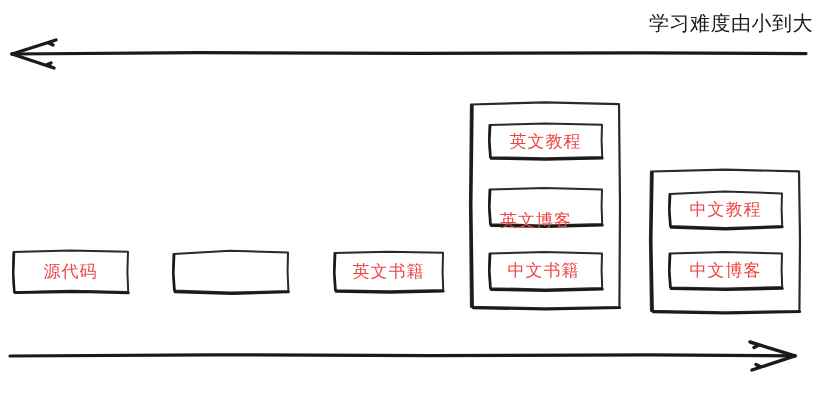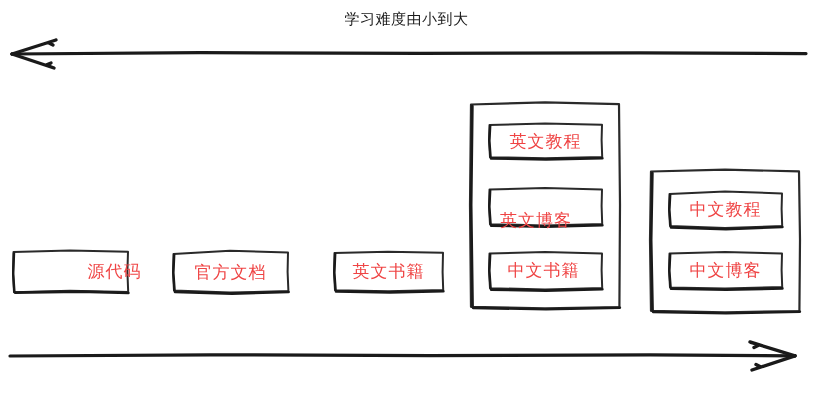--- a/index.html
+++ b/index.html
@@ -20,25 +20,25 @@
   #sketch-layer {
     position: absolute;
     left: 0;
     top: 0;
     width: 813px;
     height: 414px;
     pointer-events: none;
   }
   .axis-caption {
     position: absolute;
-    font-size: 15px;
+    font-size: 20px;
     color: #1a1a1a;
     letter-spacing: 0.5px;
     white-space: nowrap;
-    text-align: center;
+    text-align: right;
   }
   #top-caption {
     left: 0;
     top: 10px;
     width: 813px;
   }
   #bottom-caption {
     left: 0;
     top: 373px;
     width: 813px;
@@ -137,23 +137,22 @@
     <g>
       <path d="M 669.5 253.5 L 725 252 L 782 253.4 L 781.6 270 L 782.2 287 L 725 288.6 L 670 287.4 L 669 270 Z" fill="#ffffff" stroke="#2a2a2a" stroke-width="2" stroke-linejoin="round"></path>
       <path d="M 671 288.8 L 726 289.8 L 782.4 288.4" fill="none" stroke="#1a1a1a" stroke-width="2.6" stroke-linecap="round"></path>
       <path d="M 670.2 254.5 L 669.4 271 L 670.6 287" fill="none" stroke="#1a1a1a" stroke-width="2.4" stroke-linecap="round"></path>
     </g>
   </svg>
 
   <div class="axis-caption" id="top-caption">学习难度由小到大</div>
 
 
-  <div class="node-box" style="left:13px; top:251px; width:115px; height:41px;margin-left:44px;">源代码</div>
+  <div class="node-box" style="left:13px; top:251px; width:115px; height:41px;">源代码</div>
 
-  <div class="node-box" style="left:173px; top:252px; width:115px; height:40px;">官方文档</div>
 
   <div class="node-box" style="left:334px; top:252px; width:109px; height:39px;">英文书籍</div>
 
   <div class="group-box" style="left:470px; top:103px; width:150px; height:205px;">
     <div class="node-box" style="left:19px; top:21px; width:113px; height:34px;">英文教程</div>
     <div class="node-box" style="left:19px; top:85px; width:94px; height:37px;margin-top:14px;">英文博客</div>
     <div class="node-box" style="left:19px; top:149px; width:109px; height:37px;">中文书籍</div>
   </div>
 
   <div class="group-box" style="left:650px; top:170px; width:150px; height:142px;">

